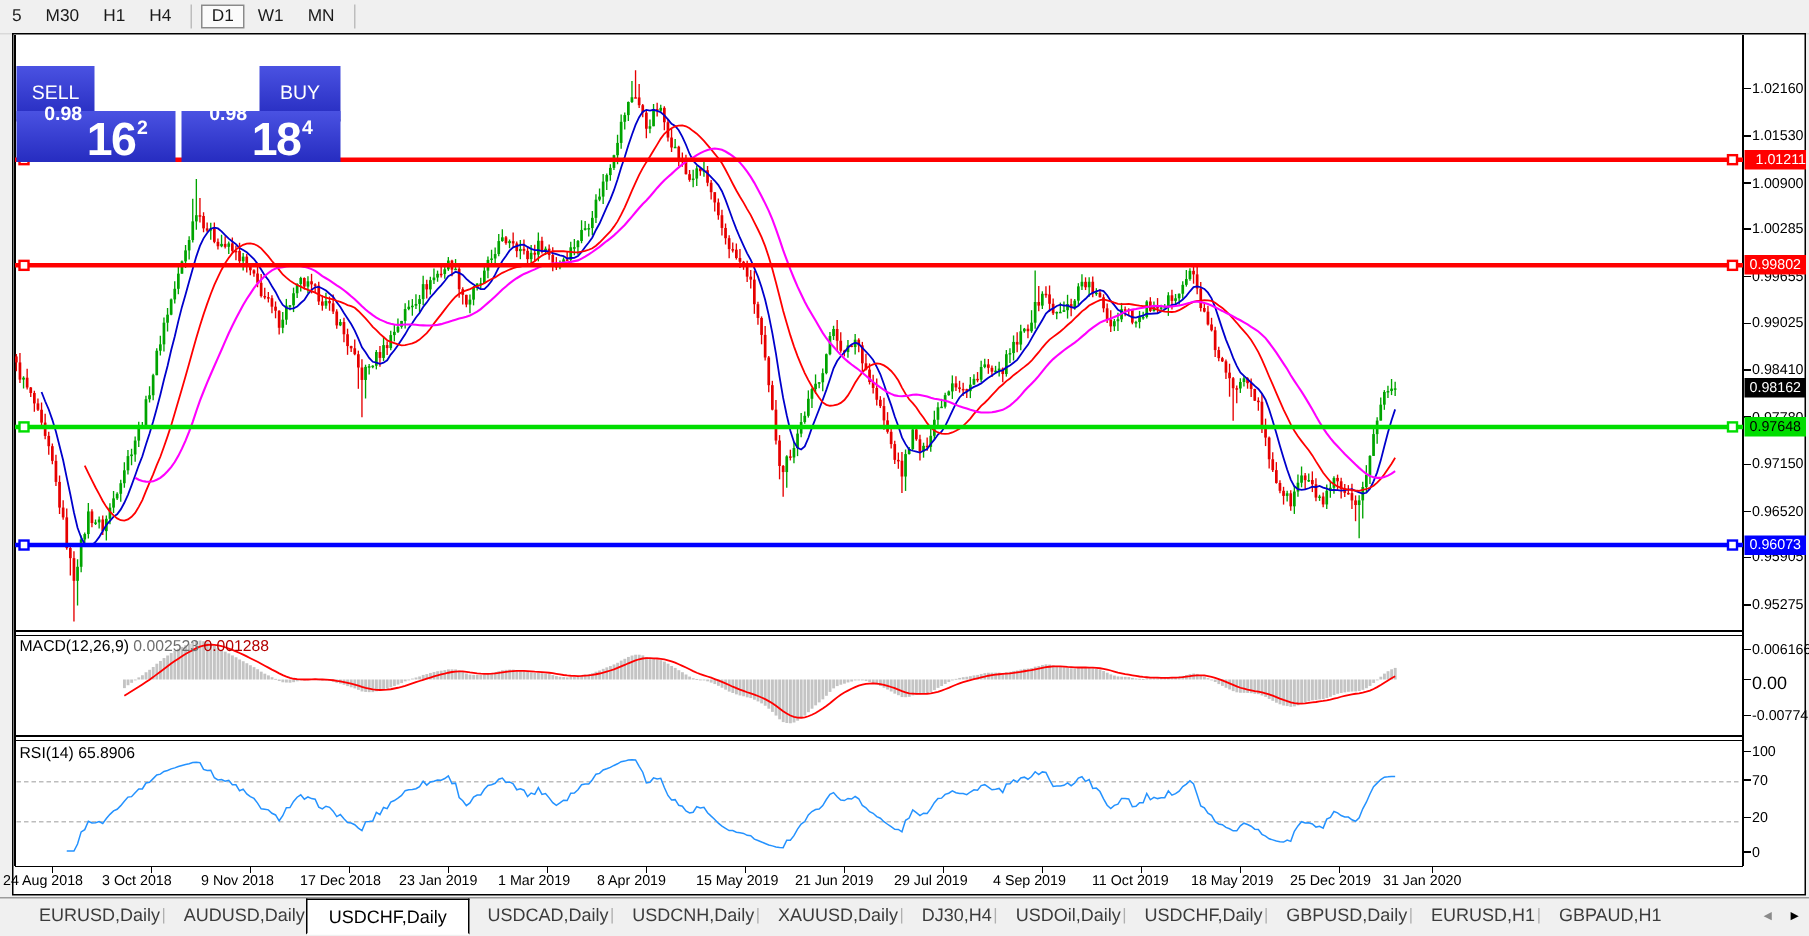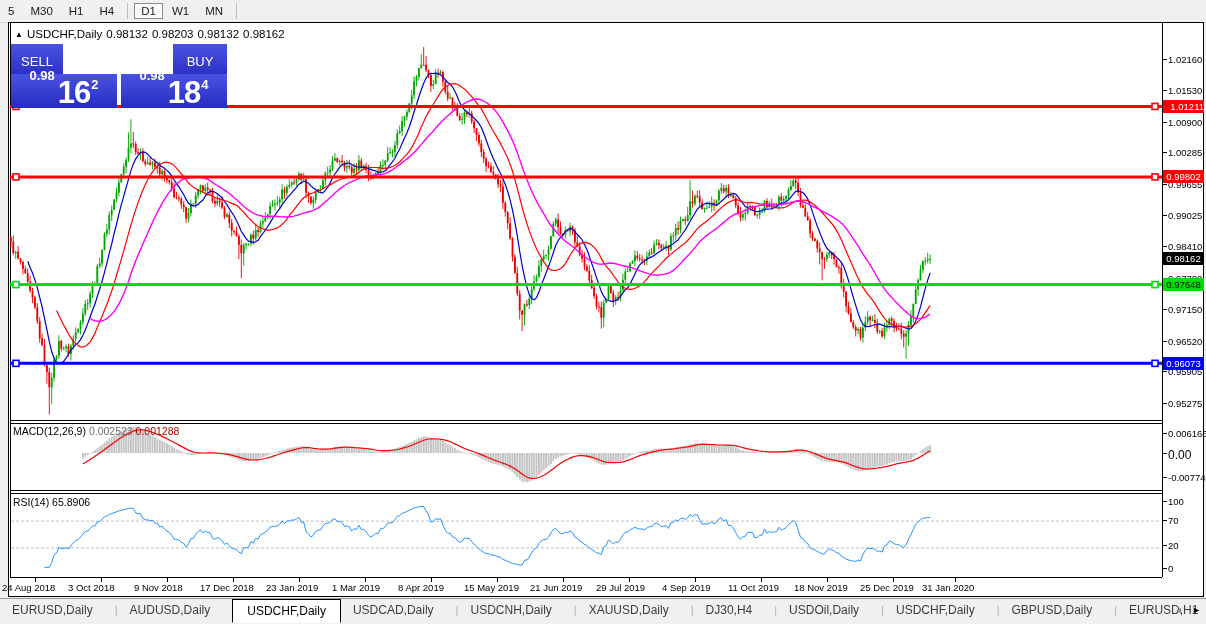--- a/index.html
+++ b/index.html
@@ -33,21 +33,21 @@
   #tp-buy-price{left:110px;}
   .tp-base{font-size:13px;font-weight:bold;margin-right:3px;margin-bottom:22px;}
   .tp-big{font-size:31px;font-weight:bold;line-height:25px;letter-spacing:-1px;}
   .tp-sup{font-size:13px;font-weight:bold;margin-bottom:13px;margin-left:1px;}
   .panel-label{position:absolute;font-size:10.5px;color:#000;z-index:3;white-space:nowrap;}
   .panel-label .v1{color:#6e6e6e;}
   .panel-label .v2{color:#b30000;}
 
   
   #tabbar{position:absolute;left:0;top:598px;width:1206px;height:26px;background:#f0f0f0;border-top:1px solid #9c9c9c;display:flex;align-items:flex-start;}
-  .tab{font-size:12px;color:#3c3c3c;padding:3px 22px 4px 12px;margin-top:1px;white-space:nowrap;cursor:pointer;}
+  .tab{font-size:12px;color:#3c3c3c;padding:3px 1px 4px 12px;margin-top:1px;white-space:nowrap;cursor:pointer;}
   .tab.active{background:#ffffff;border:1px solid #000;border-bottom:1px solid #fff;color:#000;margin-top:0;padding:4px 14px 4px 14px;}
   .tab-sep{color:#b0b0b0;font-size:11px;margin-top:5px;}
   .tab-scroll{position:absolute;top:6px;font-size:9px;cursor:pointer;}
 </style>
 </head>
 <body>
 
 <div id="app">
 
   <div id="toolbar">
@@ -1257,23 +1257,20 @@
           <line x1="554" y1="555" x2="554" y2="559"></line>
           <line x1="620" y1="555" x2="620" y2="559"></line>
           <line x1="686" y1="555" x2="686" y2="559"></line>
           <line x1="752" y1="555" x2="752" y2="559"></line>
           <line x1="818" y1="555" x2="818" y2="559"></line>
           <line x1="884" y1="555" x2="884" y2="559"></line>
           <line x1="946" y1="555" x2="946" y2="559"></line>
         </g>
       </svg>
 
-    <div id="chart-title">
-      <span class="tri">▲</span><span>USDCHF,Daily</span><span>0.98132</span><span>0.98203</span><span>0.98132</span><span>0.98162</span>
-    </div>
 
     <div id="trade-panel">
       <div id="tp-sell" class="tp-blue">SELL</div>
       <div id="tp-buy" class="tp-blue">BUY</div>
 
       <div id="tp-sell-price" class="tp-price tp-blue">
         <span class="tp-base">0.98</span>
         <span class="tp-big">16</span>
         <span class="tp-sup">2</span>
       </div>
@@ -1327,21 +1324,21 @@
       <div style="position:absolute;left:134px;top:582px;font-size:9.5px;color:#000;">9 Nov 2018</div>
       <div style="position:absolute;left:200px;top:582px;font-size:9.5px;color:#000;">17 Dec 2018</div>
       <div style="position:absolute;left:266px;top:582px;font-size:9.5px;color:#000;">23 Jan 2019</div>
       <div style="position:absolute;left:332px;top:582px;font-size:9.5px;color:#000;">1 Mar 2019</div>
       <div style="position:absolute;left:398px;top:582px;font-size:9.5px;color:#000;">8 Apr 2019</div>
       <div style="position:absolute;left:464px;top:582px;font-size:9.5px;color:#000;text-align:right;">15 May 2019</div>
       <div style="position:absolute;left:530px;top:582px;font-size:9.5px;color:#000;">21 Jun 2019</div>
       <div style="position:absolute;left:596px;top:582px;font-size:9.5px;color:#000;">29 Jul 2019</div>
       <div style="position:absolute;left:662px;top:582px;font-size:9.5px;color:#000;">4 Sep 2019</div>
       <div style="position:absolute;left:728px;top:582px;font-size:9.5px;color:#000;">11 Oct 2019</div>
-      <div style="position:absolute;left:794px;top:582px;font-size:9.5px;color:#000;">18 Nov 2019</div>
+      <div style="position:absolute;left:794px;top:582px;font-size:9.5px;color:#000;">18 May 2019</div>
       <div style="position:absolute;left:860px;top:582px;font-size:9.5px;color:#000;">25 Dec 2019</div>
       <div style="position:absolute;left:922px;top:582px;font-size:9.5px;color:#000;">31 Jan 2020</div>
     </div>
 
   <div id="tabbar">
       <div style="width: 14px;"></div>
       <div class="tab">EURUSD,Daily</div>
       <div class="tab-sep">|</div>
       <div class="tab">AUDUSD,Daily</div>
       <div class="tab active">USDCHF,Daily</div>

